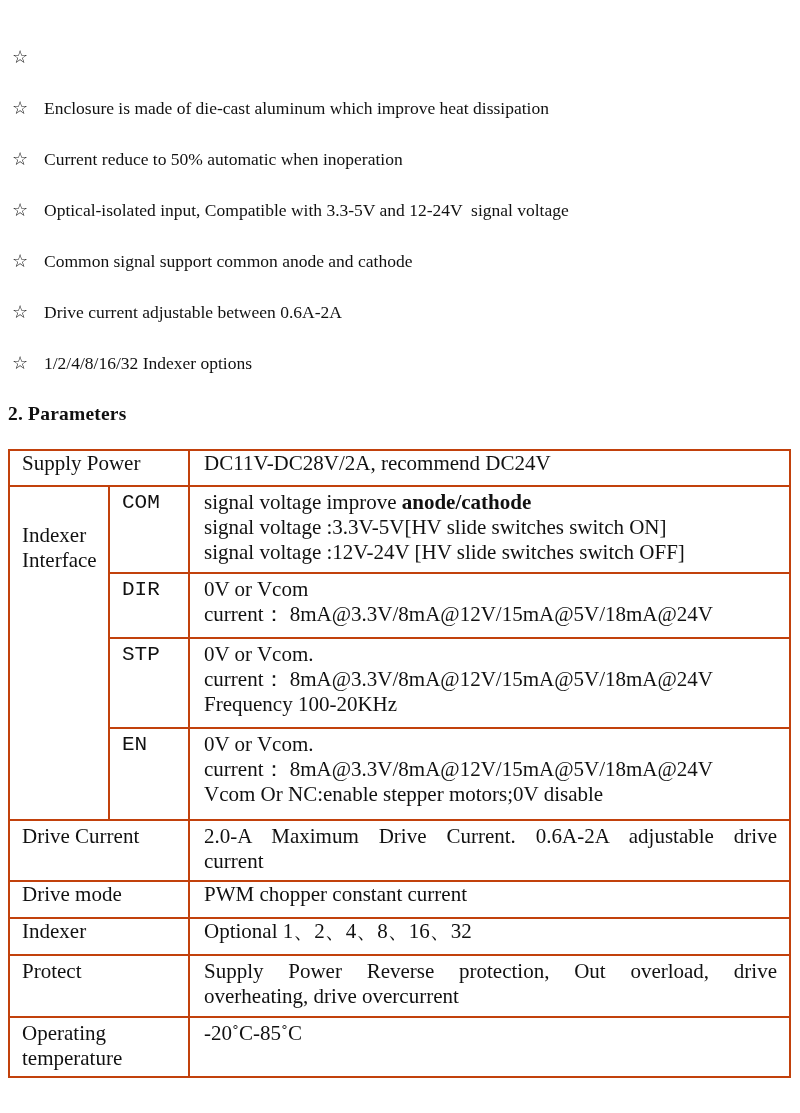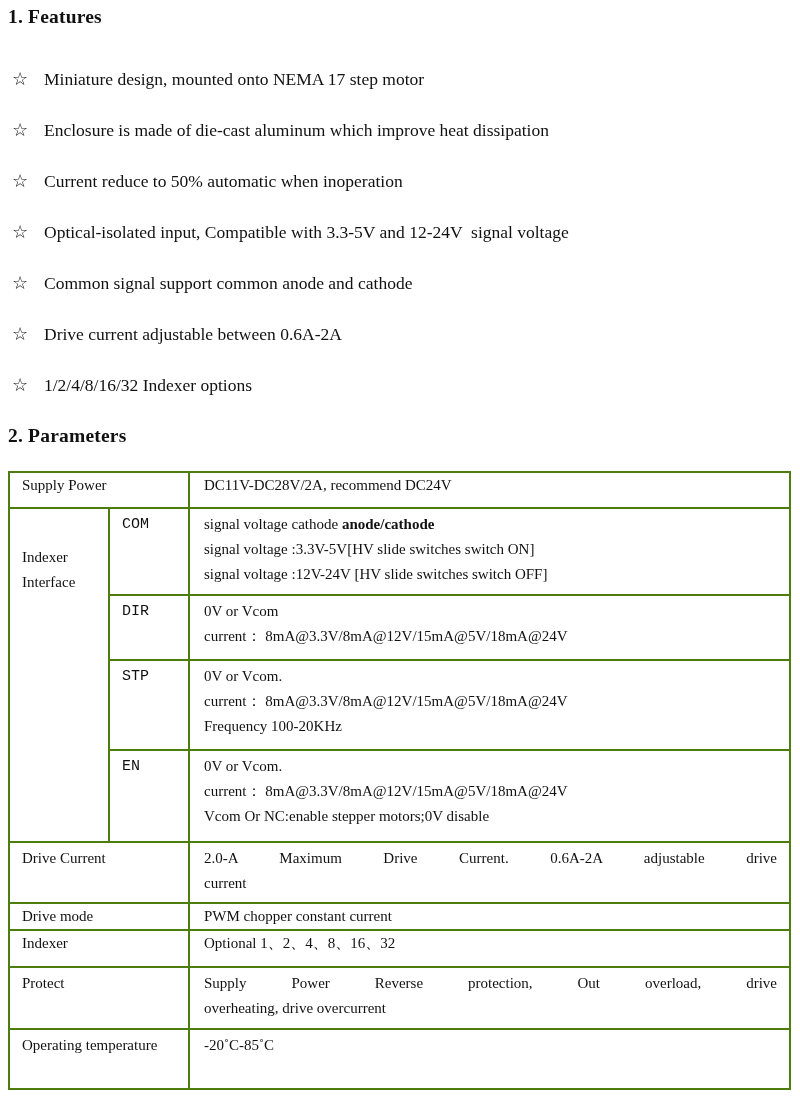--- a/index.html
+++ b/index.html
@@ -44,22 +44,22 @@
   }
 
   table.params {
     margin-top: 24px;
     width: 781px;
     border-collapse: collapse;
     table-layout: fixed;
     border: 2.5px solid #1a1a1a;
   }
   table.params td {
-    border: 2px solid #4d7c0f;
-    font-size: 15px;
+    border: 2px solid #c2410c;
+    font-size: 21px;
     line-height: 25px;
     vertical-align: top;
     overflow: hidden;
   }
   col.c1 { width: 100px; }
   col.c2 { width: 80px; }
   col.c3 { width: 601px; }
 
   td.lbl { padding: 3px 4px 0 12px; }
   td.pin { padding: 3px 2px 0 12px; font-family: Liberation Mono, monospace; }
@@ -69,36 +69,34 @@
 
   .jline { text-align: justify; text-align-last: justify; }
   .line { white-space: pre-wrap; }
 
   tr.r-supply  { height: 36px; }
   tr.r-com     { height: 87px; }
   tr.r-dir     { height: 65px; }
   tr.r-stp     { height: 90px; margin-top: 41px; }
   tr.r-en      { height: 92px; }
   tr.r-drivecur{ height: 61px; margin-left: 44px; }
-  tr.r-drivemode{ height: 27px; }
+  tr.r-drivemode{ height: 37px; }
   tr.r-indexer { height: 37px; }
   tr.r-protect { height: 62px; }
   tr.r-optemp  { height: 60px; }
 </style>
 </head>
 <body>
 
 <div class="page">
 
-  <div class="h">1. Features</div>
 
   <ul class="features">
     <li class="feature">
       <span class="star">☆</span>
-      <span class="ftext">Miniature design, mounted onto NEMA 17 step motor</span>
     </li>
     <li class="feature">
       <span class="star">☆</span>
       <span class="ftext">Enclosure is made of die-cast aluminum which improve heat dissipation</span>
     </li>
     <li class="feature">
       <span class="star">☆</span>
       <span class="ftext">Current reduce to 50% automatic when inoperation</span>
     </li>
     <li class="feature">
@@ -130,21 +128,21 @@
     <tbody>
       <tr class="r-supply">
         <td colspan="2" class="lbl vmid">Supply Power</td>
         <td class="val vmid">DC11V-DC28V/2A, recommend DC24V</td>
       </tr>
 
       <tr class="r-com">
         <td rowspan="4" class="lbl lbl-span">Indexer Interface</td>
         <td class="pin">COM</td>
         <td class="val">
-          <div class="line"><span>signal voltage cathode </span><b>anode/cathode</b></div>
+          <div class="line"><span>signal voltage improve </span><b>anode/cathode</b></div>
           <div class="line">signal voltage :3.3V-5V[HV slide switches switch ON]</div>
           <div class="line">signal voltage :12V-24V [HV slide switches switch OFF]</div>
         </td>
       </tr>
 
       <tr class="r-dir">
         <td class="pin">DIR</td>
         <td class="val">
           <div class="line">0V or Vcom</div>
           <div class="line">current： 8mA@3.3V/8mA@12V/15mA@5V/18mA@24V</div>

